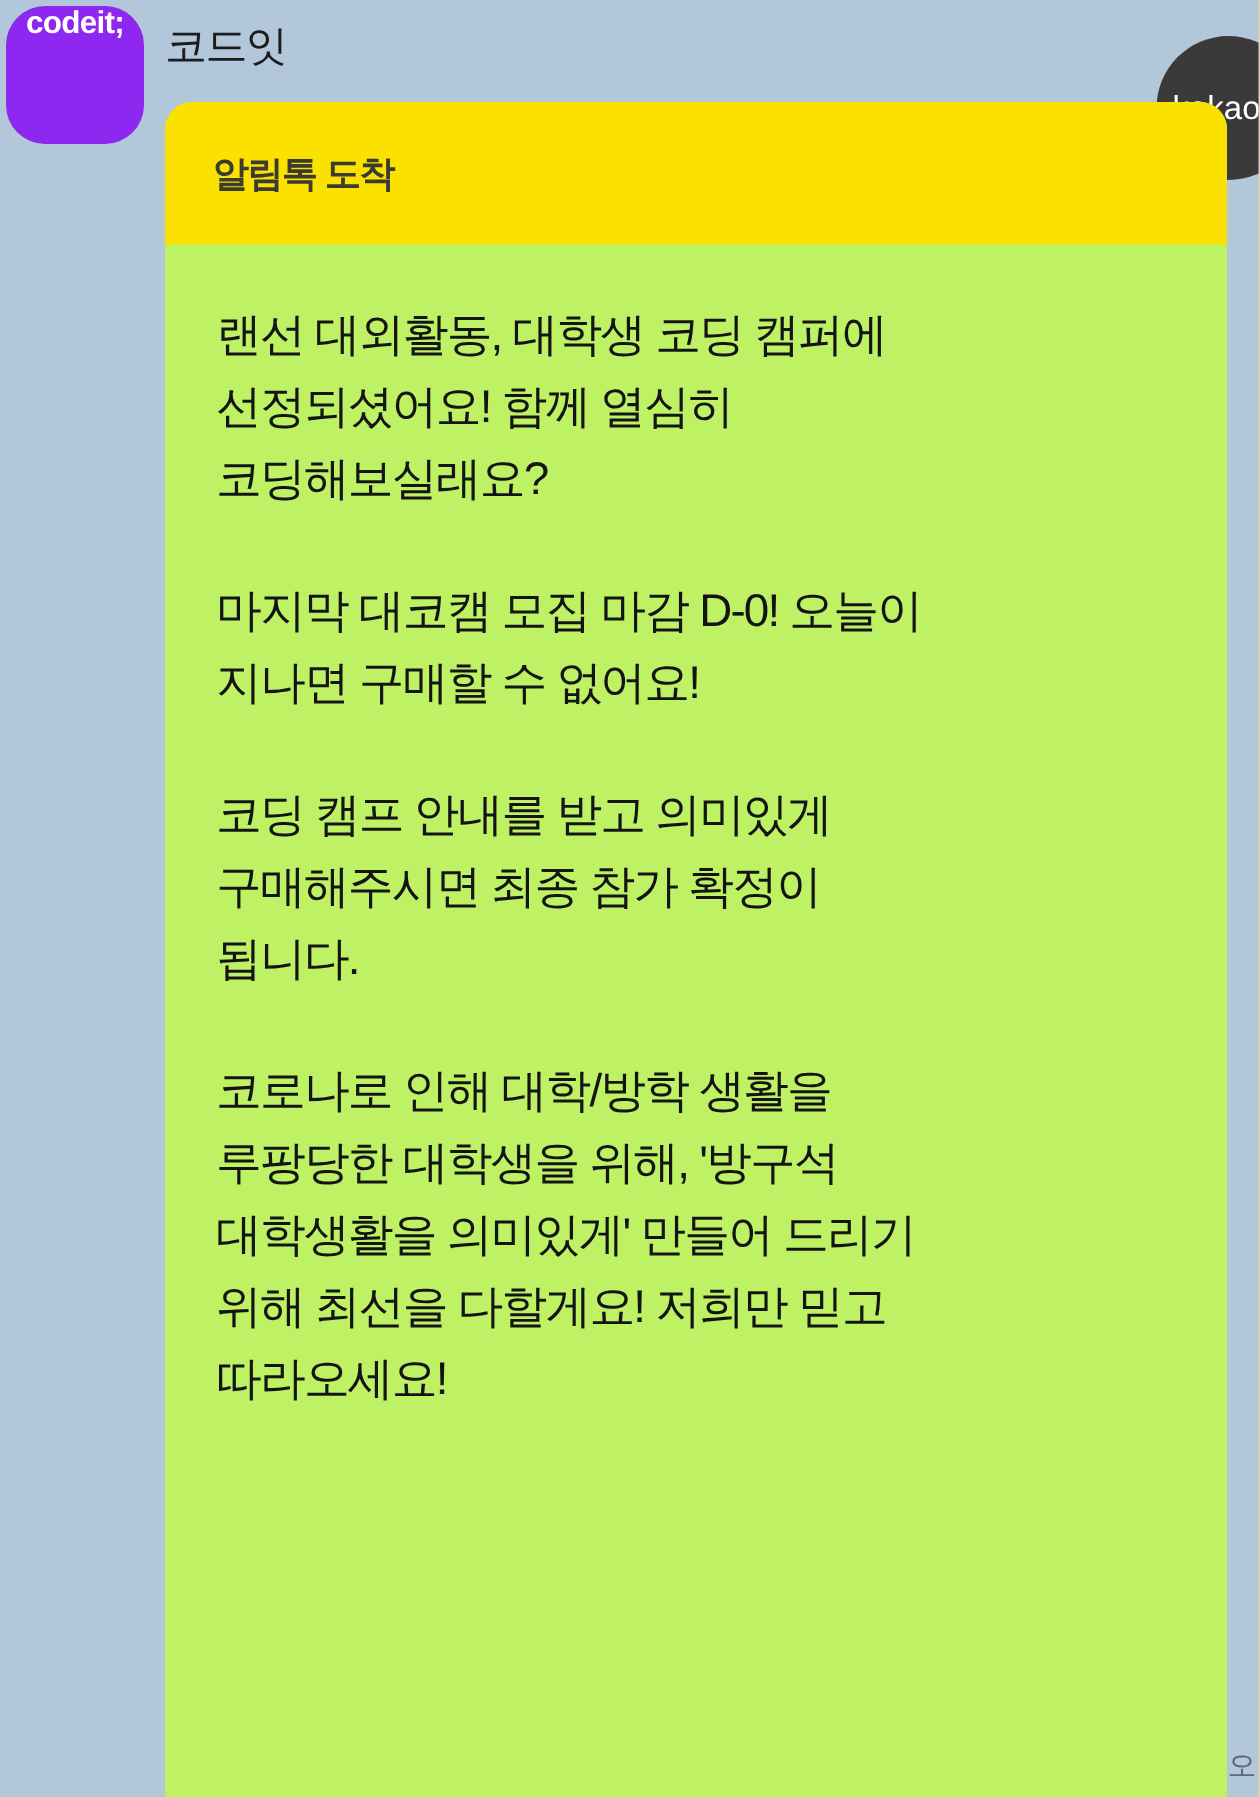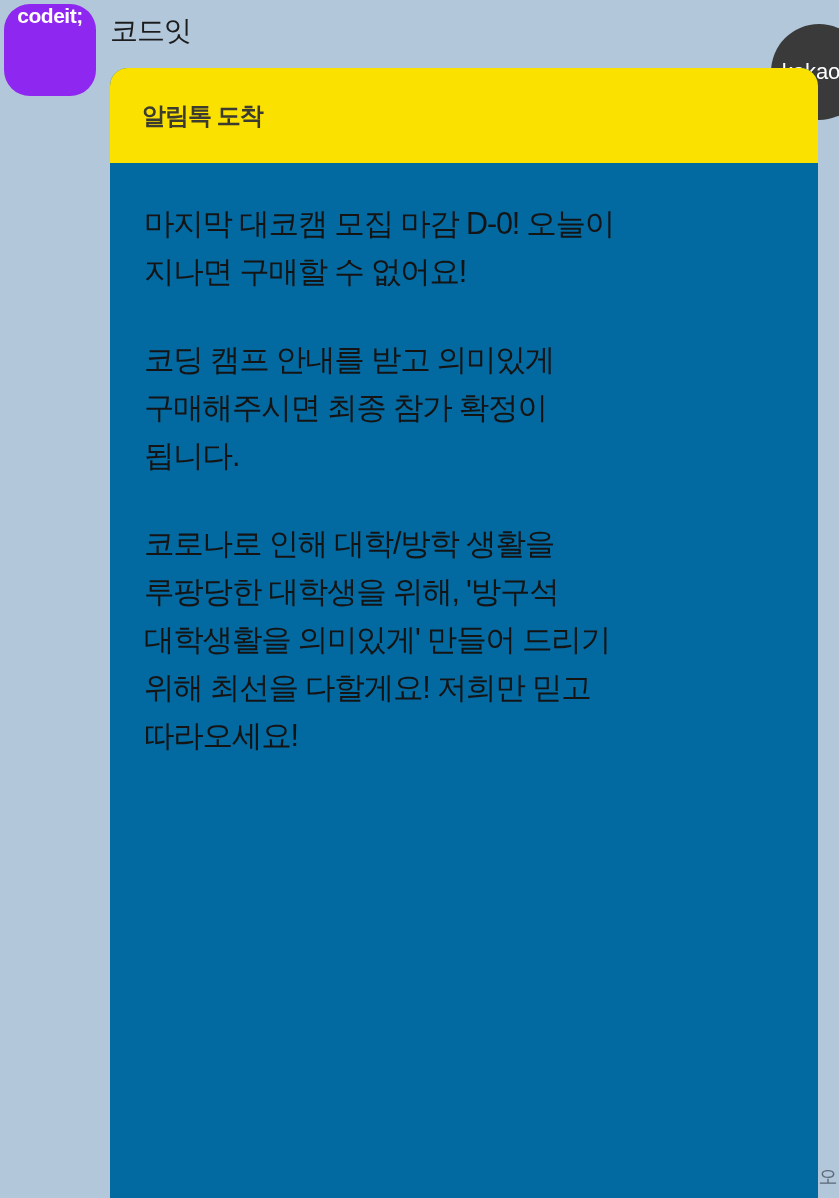--- a/index.html
+++ b/index.html
@@ -75,21 +75,21 @@
     transform: translateX(-8px);
   }
 
   
   .bubble {
     position: absolute;
     left: 110px;
     top: 68px;
     width: 708px;
     height: 1130px;
-    background: #0369a1;
+    background: #bef264;
     border-top-left-radius: 18px;
     border-top-right-radius: 18px;
     box-shadow: 0 0 0 0 rgba(0,0,0,0);
     overflow: hidden;
   }
 
   .bubble-banner {
     height: 95px;
     background: #fae100;
     display: flex;
@@ -150,20 +150,23 @@
 
 </div>
 
 <div class="bubble">
 
   <div class="bubble-banner">
     <span class="bubble-banner-title">알림톡 도착</span>
   </div>
 
   <div class="bubble-body">
+    <p class="msg-para">랜선 대외활동, 대학생 코딩 캠퍼에
+선정되셨어요! 함께 열심히
+코딩해보실래요?</p>
     <p class="msg-para">마지막 대코캠 모집 마감 D-0! 오늘이
 지나면 구매할 수 없어요!</p>
     <p class="msg-para">코딩 캠프 안내를 받고 의미있게
 구매해주시면 최종 참가 확정이
 됩니다.</p>
     <p class="msg-para">코로나로 인해 대학/방학 생활을
 루팡당한 대학생을 위해, '방구석
 대학생활을 의미있게' 만들어 드리기
 위해 최선을 다할게요! 저희만 믿고
 따라오세요!</p>

